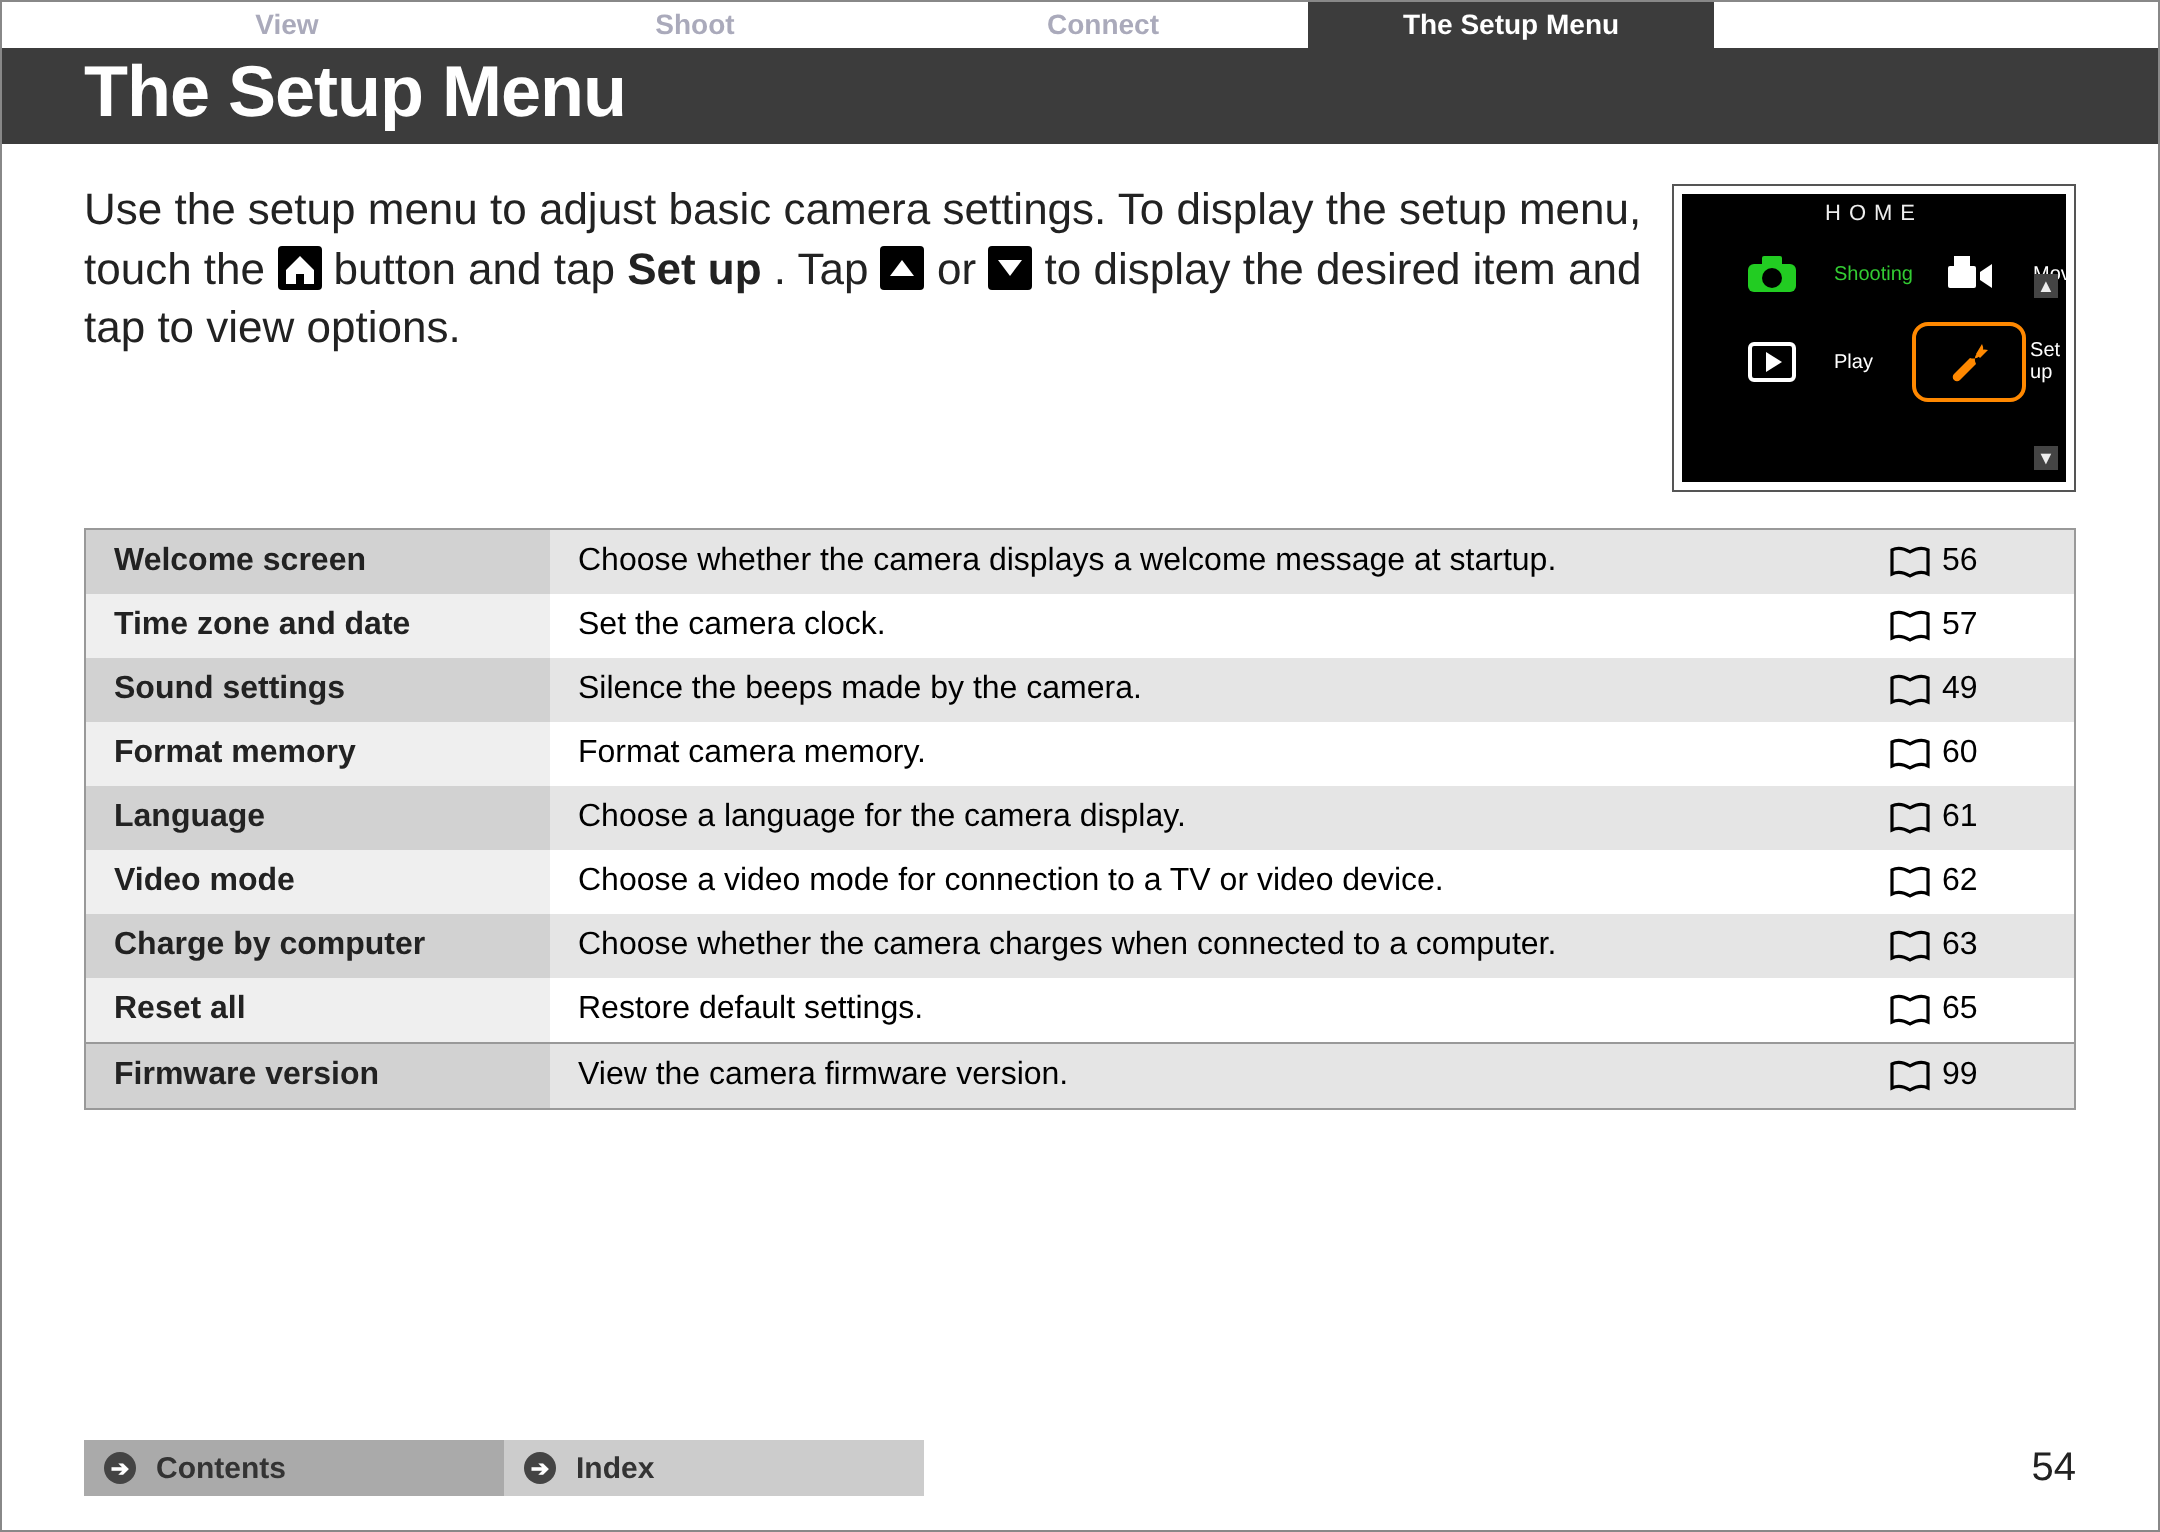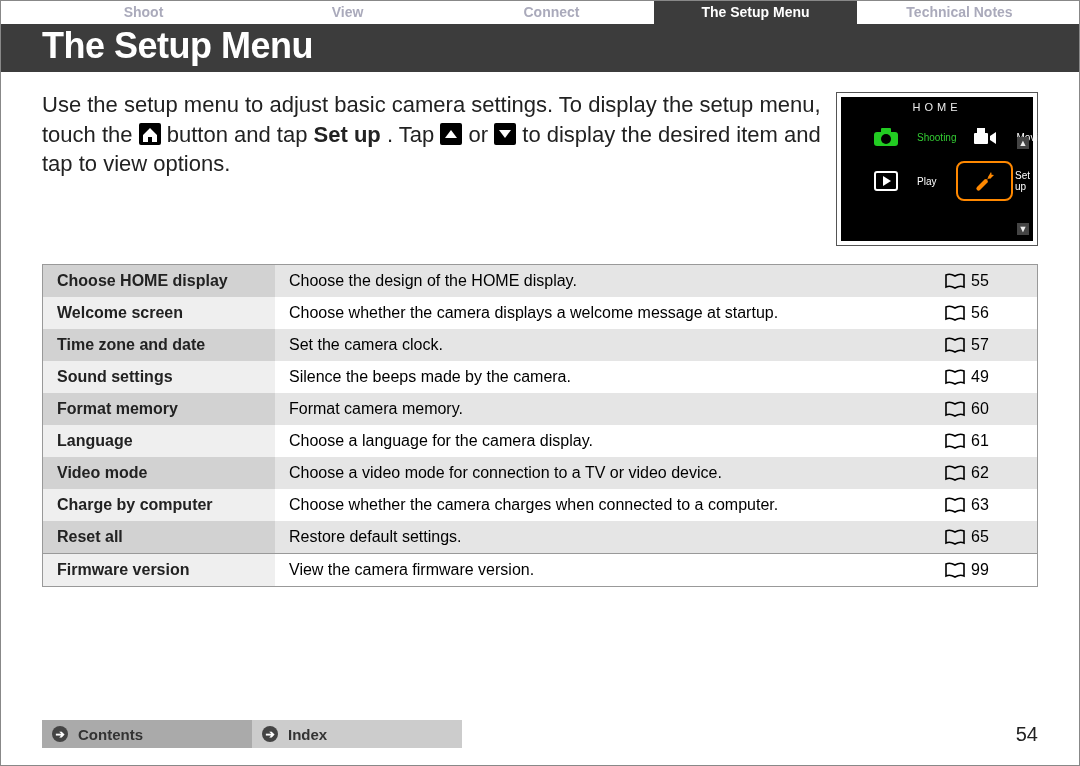--- a/index.html
+++ b/index.html
@@ -212,25 +212,24 @@
     background: #444; color: #fff;
     display: inline-flex; align-items: center; justify-content: center;
     font-size: 11px;
   }
 </style>
 </head>
 <body>
 
 <div class="tabs">
   <div class="spacer-left"></div>
+  <div class="tab">View</div>
   <div class="tab">Shoot</div>
-  <div class="tab">View</div>
   <div class="tab">Connect</div>
   <div class="tab active">The Setup Menu</div>
-  <div class="tab">Technical Notes</div>
   <div class="spacer-right"></div>
 </div>
 
 <div class="titlebar">The Setup Menu</div>
 
 <div class="content">
   <div class="intro">
     <span>Use the setup menu to adjust basic camera settings. To display the setup menu, touch the </span>
     <span class="sq">
       <svg viewBox="0 0 22 22">
@@ -297,30 +296,20 @@
           </div>
           <div class="lbl">Set up</div>
         </div>
       </div>
     </div>
   </div>
 </div>
 
 <div class="setup-table">
   <div class="setup-row">
-    <div class="label">Choose HOME display</div>
-    <div class="cell">Choose the design of the HOME display.</div>
-    <div class="pg">
-      <span class="book-icon"><svg viewBox="0 0 20 16">
-            <path d="M1 2 Q5 0 10 3 Q15 0 19 2 L19 14 Q15 12 10 15 Q5 12 1 14 Z" fill="none" stroke="#000" stroke-width="1.6"></path>
-          </svg></span>
-      <span>55</span>
-    </div>
-  </div>
-  <div class="setup-row">
     <div class="label">Welcome screen</div>
     <div class="cell">Choose whether the camera displays a welcome message at startup.</div>
     <div class="pg">
       <span class="book-icon"><svg viewBox="0 0 20 16">
             <path d="M1 2 Q5 0 10 3 Q15 0 19 2 L19 14 Q15 12 10 15 Q5 12 1 14 Z" fill="none" stroke="#000" stroke-width="1.6"></path>
           </svg></span>
       <span>56</span>
     </div>
   </div>
   <div class="setup-row">

